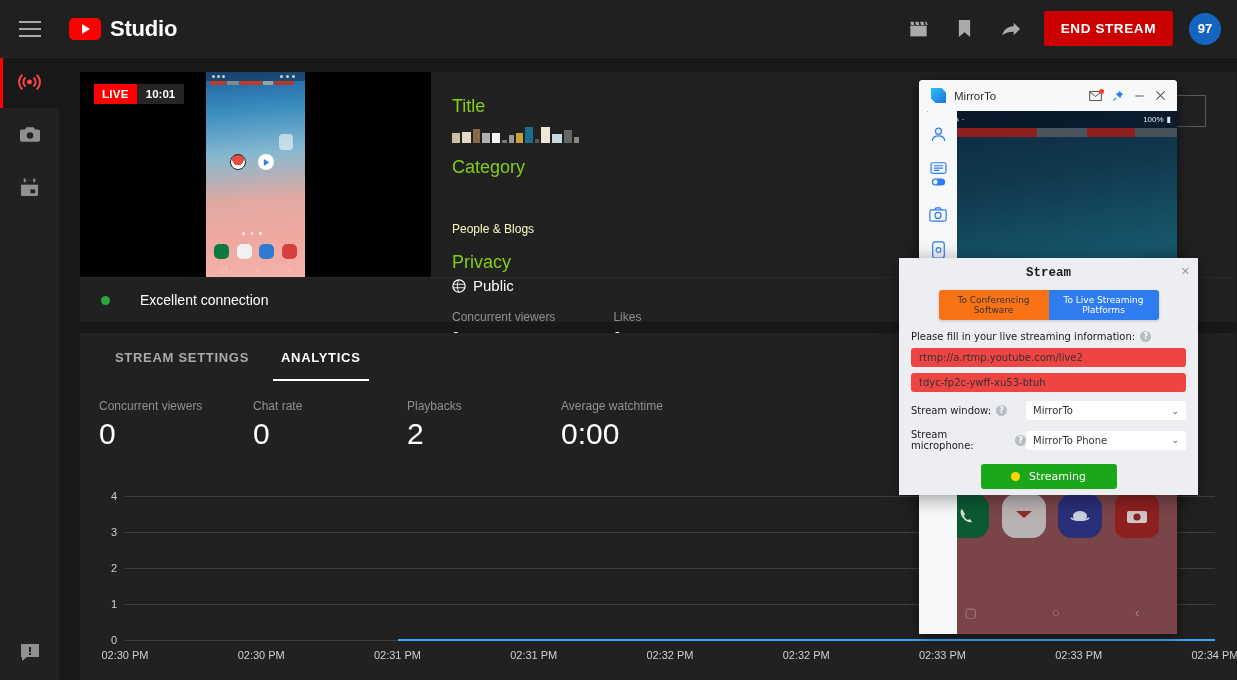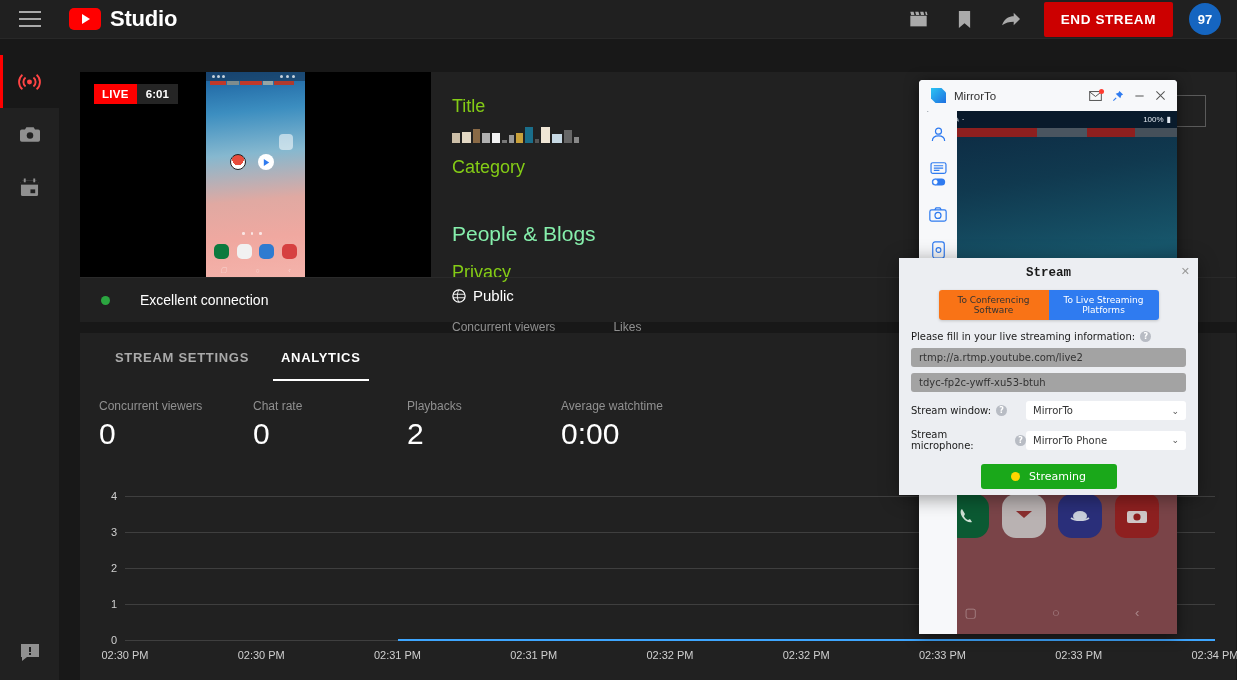--- a/index.html
+++ b/index.html
@@ -6,21 +6,21 @@
   html, body {
     width: 1237px; height: 680px;
     background: #181818;
     font-family: "Liberation Sans", sans-serif;
     overflow: hidden;
   }
   #root { position: relative; width: 1237px; height: 680px; background: #181818; }
 
   
   .header {
-    position: absolute; left: 0; top: 0; width: 1237px; height: 39px;
+    position: absolute; left: 0; top: 0; width: 1237px; height: 58px;
     background: #202020; display: flex; align-items: center;
     border-bottom: 1px solid #282828; z-index: 20;
   }
   .hamburger { width: 22px; height: 16px; margin-left: 19px; cursor: pointer;
     display: flex; flex-direction: column; justify-content: space-between; }
   .hamburger span { display: block; height: 2px; background: #aaa; width: 100%; }
   .brand { display: flex; align-items: center; margin-left: 28px; }
   .yt-logo { width: 32px; height: 22px; background: #ff0000; border-radius: 5px;
     display: flex; align-items: center; justify-content: center; }
   .yt-logo .tri { width: 0; height: 0; border-left: 8px solid #fff;
@@ -84,21 +84,21 @@
   .dock-dots i { width: 2.5px; height: 2.5px; background: rgba(255,255,255,0.7); border-radius: 50%; }
   .dock { position: absolute; left: 8px; top: 172px; width: 83px; display: flex;
     justify-content: space-between; }
   .dock span { width: 15px; height: 15px; border-radius: 5px; display: block; }
   .phone-nav { position: absolute; left: 0; bottom: 2px; width: 99px; height: 10px;
     display: flex; justify-content: space-around; align-items: center; }
   .phone-nav i { color: rgba(255,255,255,0.45); font-size: 7px; }
 
   .info-col { position: absolute; left: 372px; top: 24px; }
   .info-label { color: #84cc16; font-size: 18px; margin-bottom: 4px; }
-  .info-value { color: #86efac; font-size: 21px; margin-bottom: 16px; margin-top: 44px; }
+  .info-value { color: #fef9c3; font-size: 12px; margin-bottom: 16px; margin-top: 44px; }
   .title-redact { display: flex; gap: 2px; align-items: flex-end; margin-bottom: 14px; height: 22px; }
   .title-redact i { display: block; }
   .privacy-row { display: flex; align-items: center; gap: 7px; margin-bottom: 16px; }
   .privacy-row svg { fill: #fff; }
   .privacy-row span { color: #fff; font-size: 15px; }
   .metrics-row { display: flex; gap: 58px; }
   .metric-label { color: #909090; font-size: 12px; margin-bottom: 5px; }
   .metric-val { color: #fff; font-size: 14px; }
 
   .conn-bar { position: absolute; left: 0; bottom: 0; width: 1156px; height: 45px;
@@ -188,21 +188,21 @@
     overflow: hidden; box-shadow: 0 1px 3px rgba(0,0,0,0.18); }
   .seg div { flex: 1; text-align: center; font-size: 9px; padding: 5px 2px;
     cursor: pointer; background: #f97316; color: #333; }
   .seg div.on { background: #2f7bf0; color: #fff; }
   .dlg-lbl { color: #1a1a1a; font-size: 10px; margin: 11px 0 0 12px;
     display: flex; align-items: center; gap: 5px; }
   .qmark { width: 11px; height: 11px; border-radius: 50%; background: #b8bcc4;
     color: #fff; font-size: 8px; display: inline-flex; align-items: center;
     justify-content: center; font-weight: bold; cursor: pointer; }
   .dlg-input { display: block; width: 275px; margin: 6px auto 0; height: 19px;
-    border: none; border-radius: 3px; background: #a3a3a3; color: #333;
+    border: none; border-radius: 3px; background: #ef4444; color: #333;
     font-size: 10px; padding: 0 8px; font-family: "DejaVu Sans", sans-serif; }
   .dlg-row { display: flex; align-items: center; margin: 9px 0 0 12px; }
   .dlg-row .rl { color: #1a1a1a; font-size: 10px; display: flex;
     align-items: center; gap: 5px; width: 115px; }
   .dlg-sel { width: 160px; height: 19px; background: #fff; border: none;
     border-radius: 3px; color: #333; font-size: 10px; padding: 0 7px;
     display: flex; align-items: center; cursor: pointer;
     font-family: "DejaVu Sans", sans-serif; }
   .dlg-sel .cv { margin-left: auto; color: #555; font-size: 9px; }
   .dlg-btn { display: flex; align-items: center; justify-content: center; gap: 9px;
@@ -287,21 +287,21 @@
     </div>
   </div>
 
   <div class="main">
 
     <div class="stream-card">
 
       <div class="video-box">
         <div class="live-badge-wrap">
           <div class="live-badge">LIVE</div>
-          <div class="live-time">6:01</div>
+          <div class="live-time">10:01</div>
         </div>
         <div class="phone-prev">
           <div class="phone-status">
             <i class="sdot" style="left:6px"></i>
               <i class="sdot" style="left:11px"></i>
             <i class="sdot" style="left:16px"></i>
               <i class="sdot" style="left:74px"></i>
             <i class="sdot" style="left:80px"></i>
               <i class="sdot" style="left:86px"></i>
           </div>

